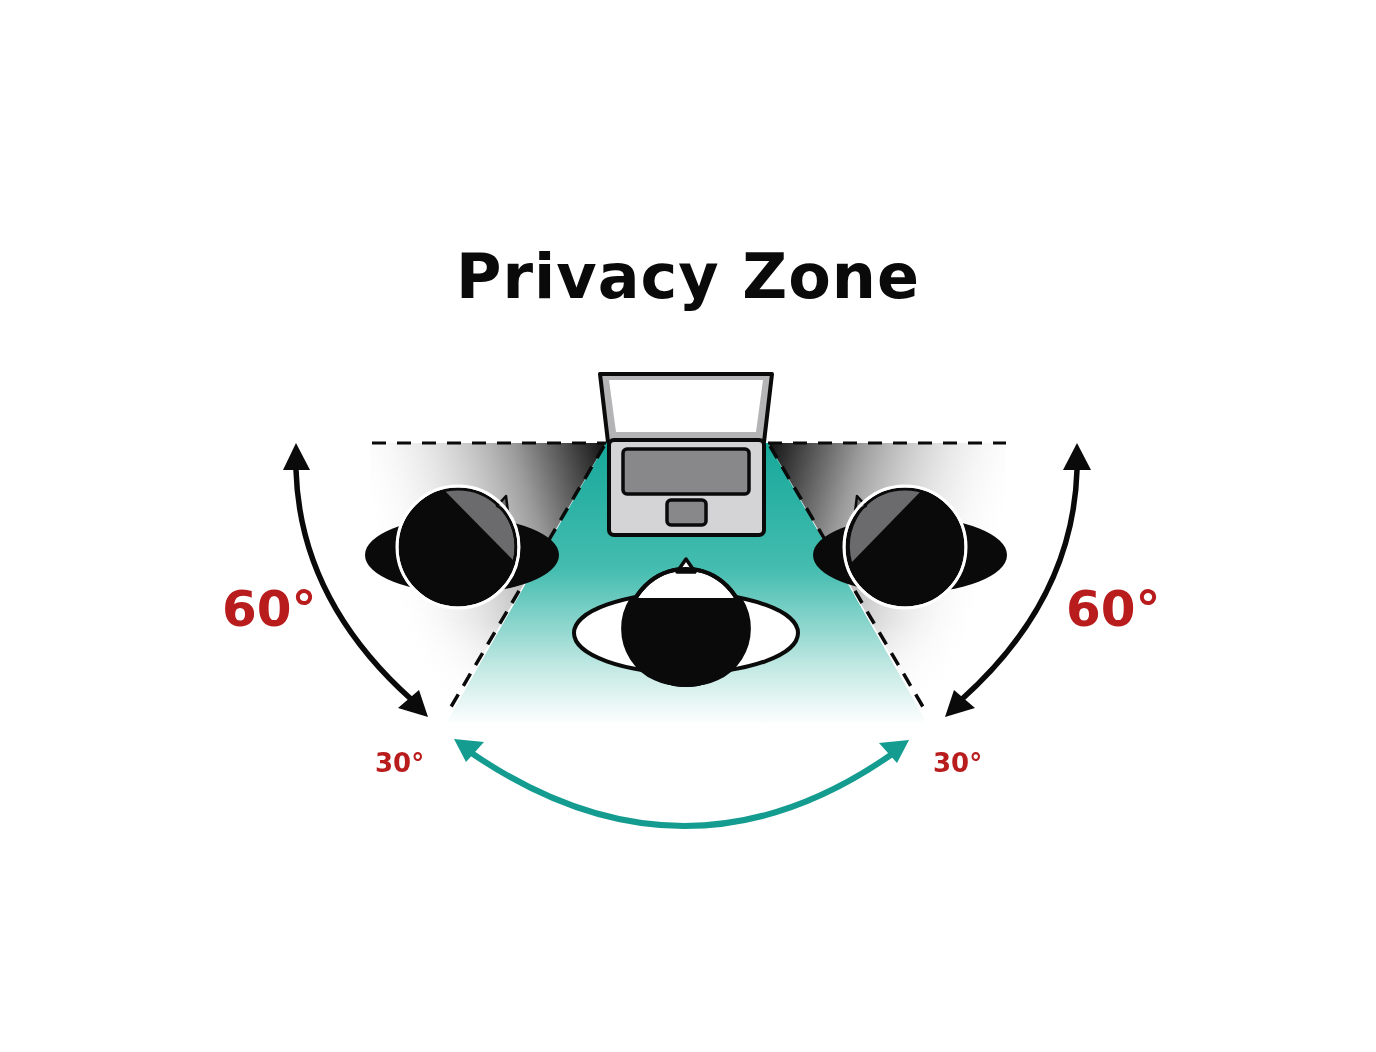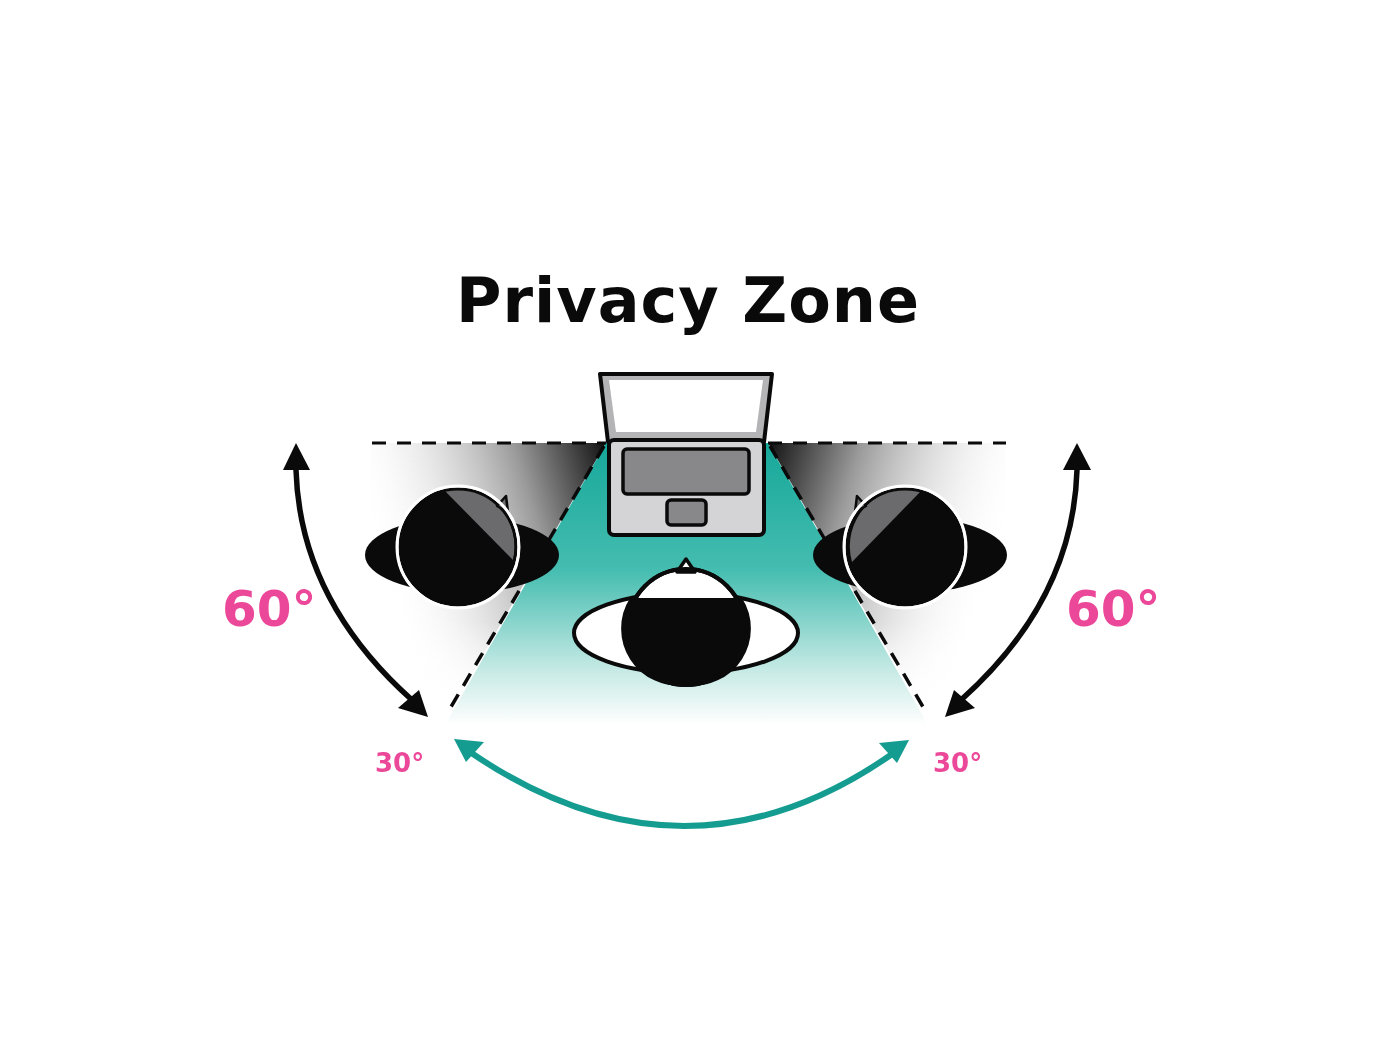--- a/index.html
+++ b/index.html
@@ -1,25 +1,25 @@
 <!DOCTYPE html>
 <html><head>
 <meta charset="utf-8">
 <style>
   html, body { margin: 0; padding: 0; background: #ffffff; }
   body { width: 1376px; height: 1052px; overflow: hidden; position: relative; }
   #stage { position: absolute; left: 0; top: 0; width: 1376px; height: 1052px; }
   .title {
     position: absolute; left: 0; top: 240px; width: 1376px; text-align: center;
     font-family: "DejaVu Sans", sans-serif; font-weight: bold; font-size: 62px;
-    color: #0a0a0a; letter-spacing: 1px; margin-top: 24px;
+    color: #0a0a0a; letter-spacing: 1px;
   }
   .label {
     position: absolute; font-family: "DejaVu Sans", sans-serif; font-weight: bold;
-    color: #ec4899;
+    color: #b91c1c;
   }
   .label.big { font-size: 50px; }
   .label.small { font-size: 26px; }
 </style>
 </head>
 <body>
 
 <div id="stage">
   <svg width="1376" height="1052" viewBox="0 0 1376 1052" xmlns="http://www.w3.org/2000/svg">
     <defs>

